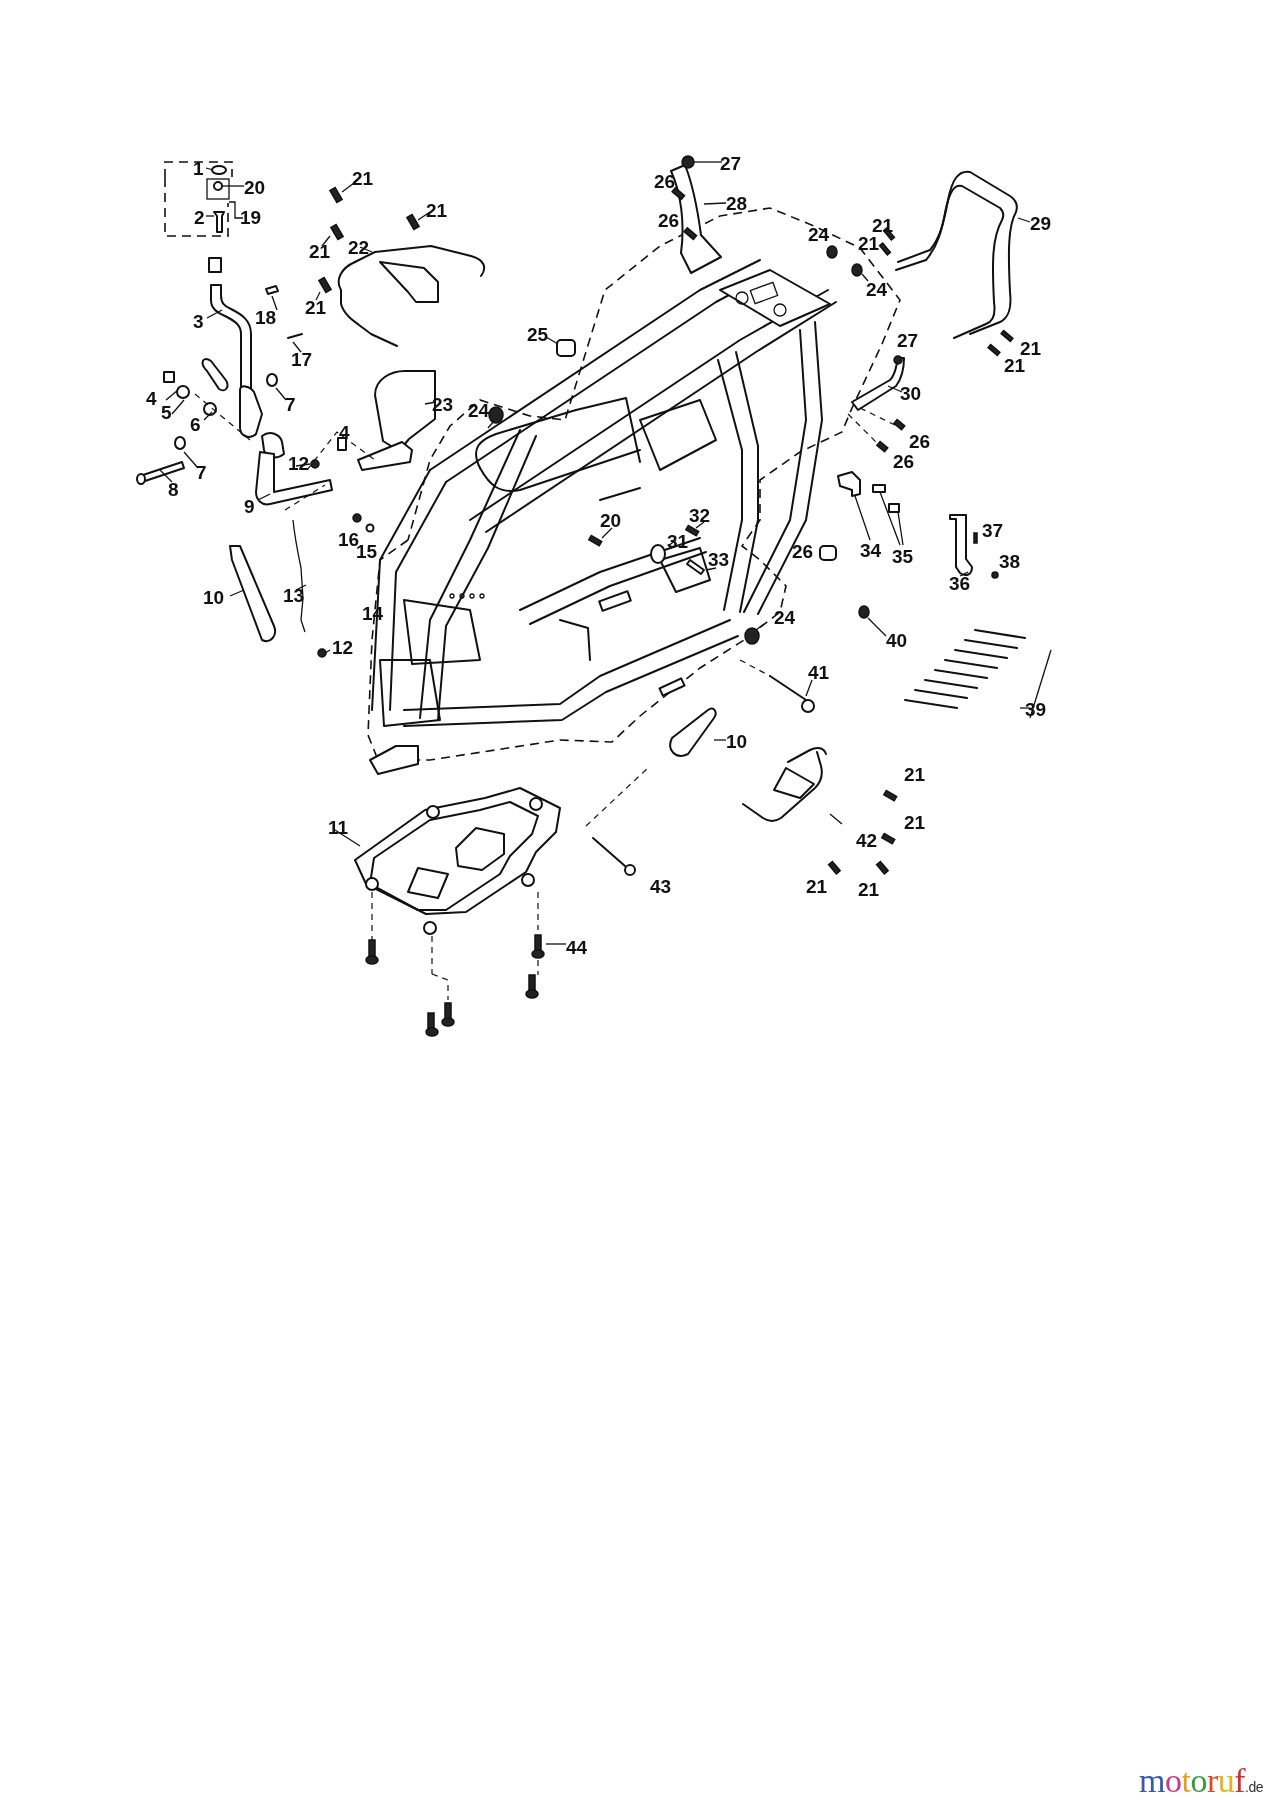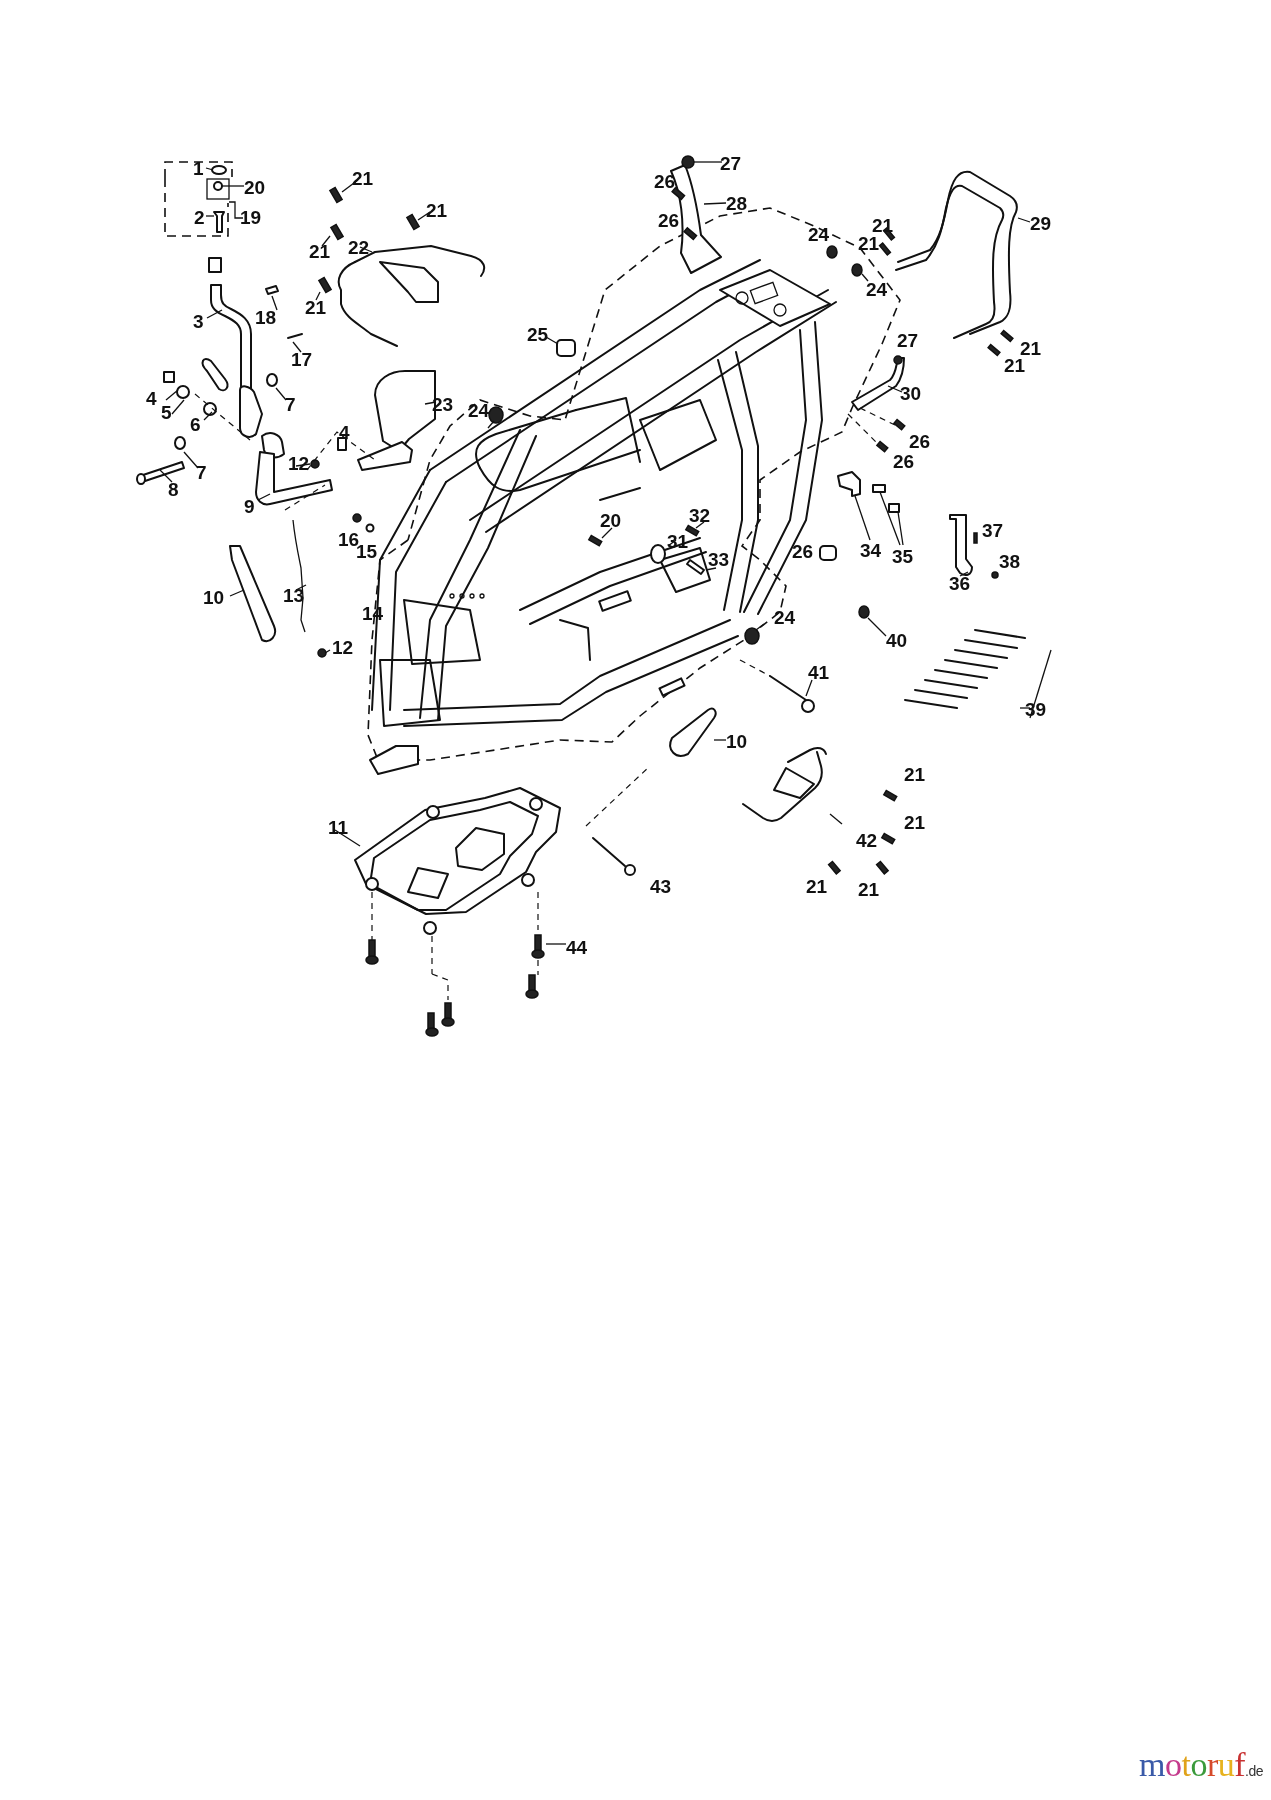--- a/index.html
+++ b/index.html
@@ -5,21 +5,21 @@
   html, body { margin: 0; padding: 0; background: #ffffff; }
   body { width: 1271px; height: 1800px; position: relative; overflow: hidden; font-family: "Liberation Sans", sans-serif; }
   #diagram { position: absolute; left: 0; top: 0; width: 1271px; height: 1800px; }
   .ln { fill: none; stroke: #111; stroke-width: 2; stroke-linecap: round; stroke-linejoin: round; }
   .thin { fill: none; stroke: #111; stroke-width: 1.3; }
   .dash { fill: none; stroke: #111; stroke-width: 1.6; stroke-dasharray: 9 6; }
   .dashthin { fill: none; stroke: #111; stroke-width: 1.2; stroke-dasharray: 6 5; }
   .part { fill: #fff; stroke: #111; stroke-width: 2; stroke-linejoin: round; }
   .dark { fill: #222; stroke: #111; stroke-width: 1.5; }
   .lbl { font-family: "Liberation Sans", sans-serif; font-weight: bold; font-size: 19px; fill: #111; }
-  .logo { position: absolute; right: 8px; bottom: 16px; font-family: "Liberation Serif", serif; font-size: 34px; letter-spacing: -0.5px; }
+  .logo { position: absolute; right: 8px; bottom: 0; font-family: "Liberation Serif", serif; font-size: 34px; letter-spacing: -0.5px; }
   .logo .m { color: #3a5aa8; } .logo .o1 { color: #c43a8c; } .logo .t { color: #e0a21a; }
   .logo .o2 { color: #3b9a3b; } .logo .r { color: #d64a2a; } .logo .u { color: #e7b21e; } .logo .f { color: #c83232; }
   .logo .de { font-family: "Liberation Sans", sans-serif; font-size: 14px; color: #333; }
 </style>
 </head>
 <body>
 
 <svg id="diagram" viewBox="0 0 1271 1800" xmlns="http://www.w3.org/2000/svg">
 
   <g>

